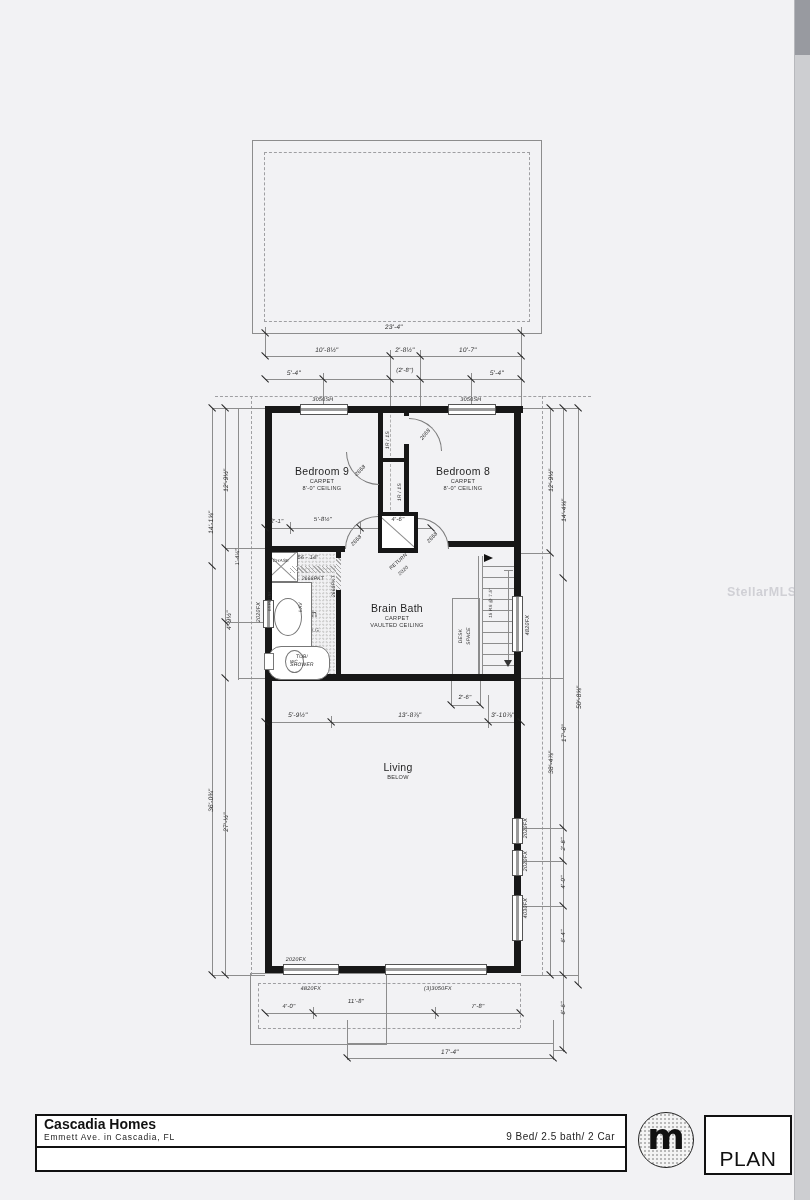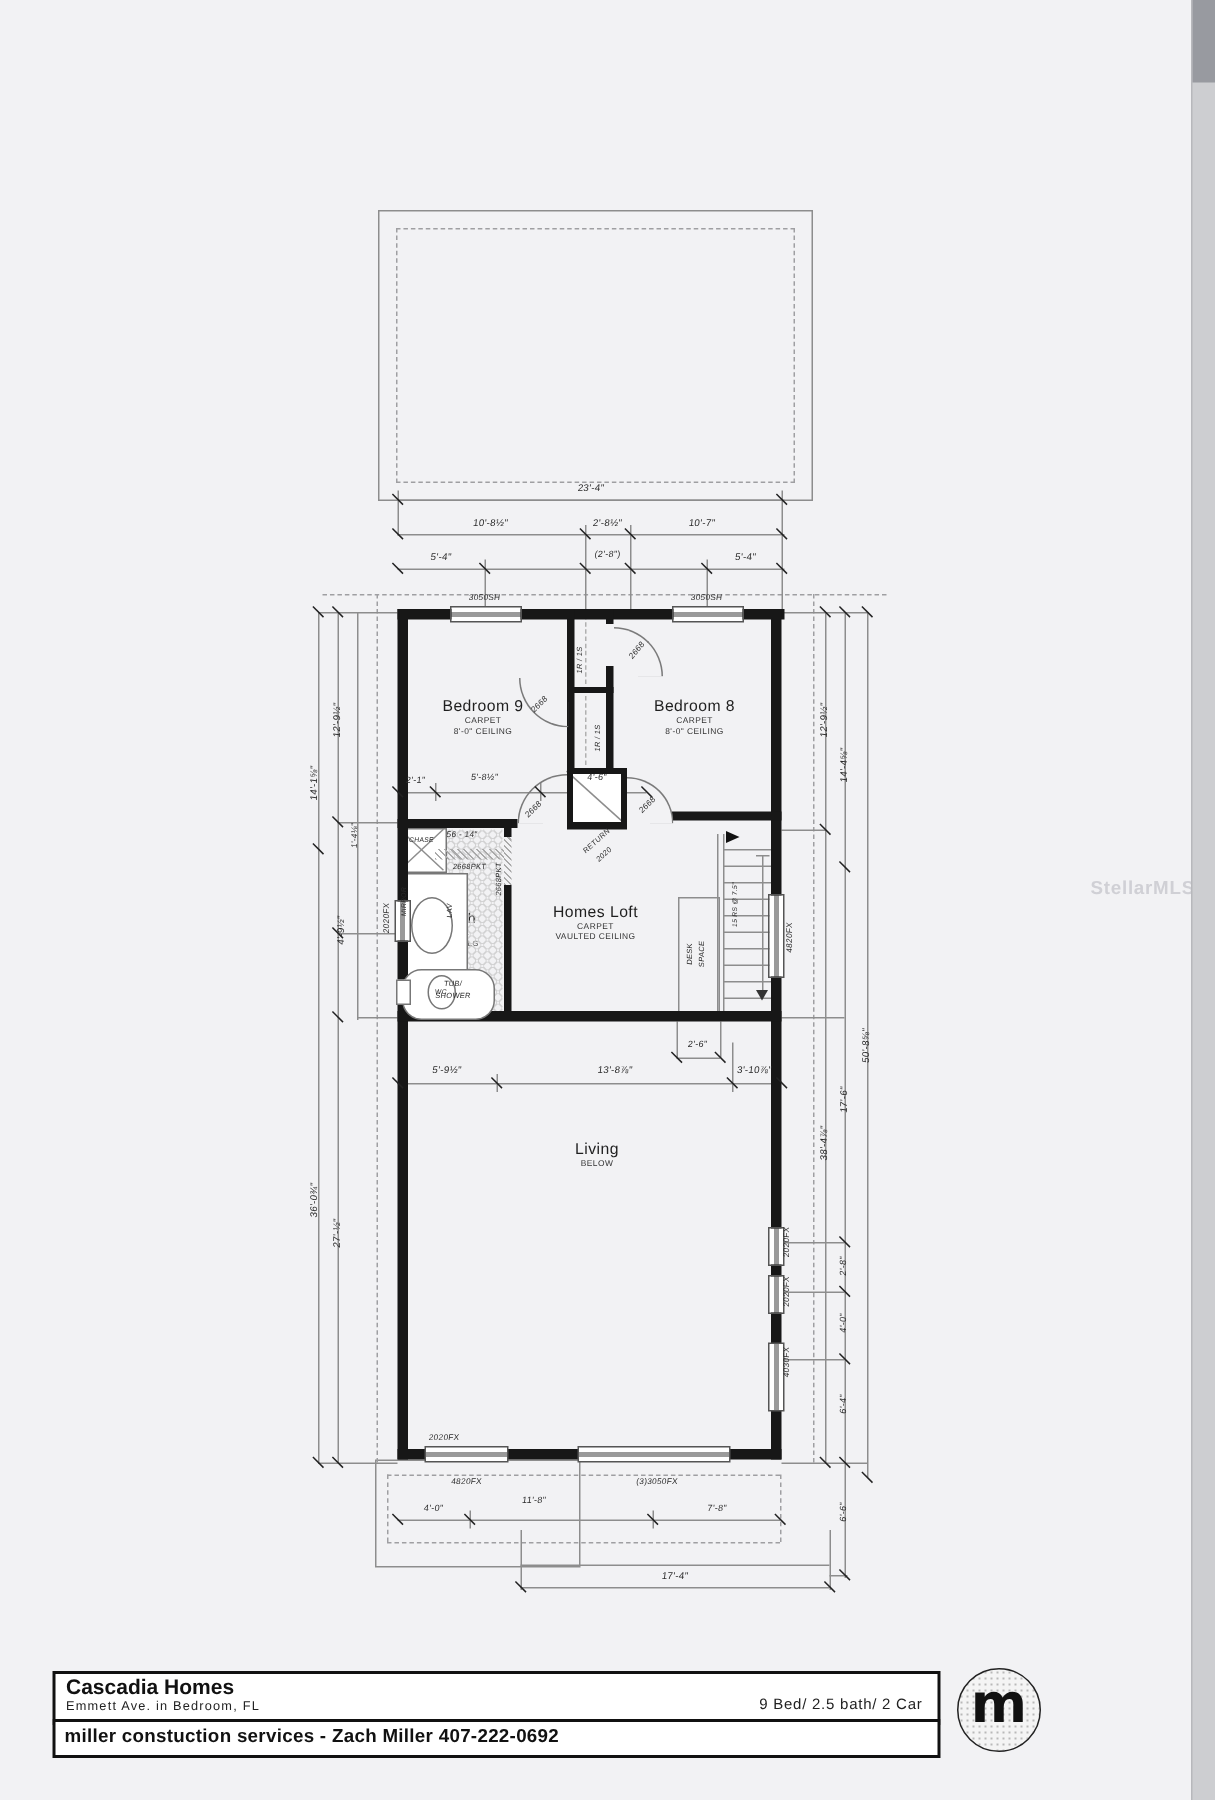--- a/index.html
+++ b/index.html
@@ -70,21 +70,21 @@
       <div class="rname">Bedroom 8</div>
       <div class="rsub">CARPET</div>
       <div class="rsub">8'-0" CEILING</div>
     </div>
     <div class="room" style="left:307px;top:620px;">
       <div class="rname" style="font-size:9.5px;">Bath</div>
       <div class="rsub" style="font-size:5px;">TILE</div>
       <div class="rsub" style="font-size:5px;">8'-0" CLG</div>
     </div>
     <div class="room" style="left:397px;top:615px;">
-      <div class="rname">Homes Loft</div>
+      <div class="rname">Brain Bath</div>
       <div class="rsub">CARPET</div>
       <div class="rsub">VAULTED CEILING</div>
     </div>
     <div class="room" style="left:398px;top:770px;">
       <div class="rname">Living</div>
       <div class="rsub">BELOW</div>
     </div>
   <div class="tile" style="left: 269px; top: 553px; width: 66px; height: 124px;"></div>
       <div class="rect" style="left: 252px; top: 140px; width: 288px; height: 192px;"></div>
       <div class="rect" style="left: 452px; top: 598px; width: 26px; height: 80px;"></div>
@@ -313,22 +313,24 @@
       <div class="lbl" style="left: 356px; top: 1001px; font-size: 6px;">11'-8"</div>
       <div class="lbl" style="left: 478px; top: 1006px; font-size: 6px;">7'-8"</div>
       <div class="lbl" style="left: 450px; top: 1051px;">17'-4"</div>
     </div>
 
   <div id="watermark">StellarMLS</div>
 
   <div class="tbbox" style="left:35px;top:1114px;width:588px;height:32px;"></div>
   <div class="tbbox" style="left:35px;top:1146px;width:588px;height:22px;"></div>
   <div id="tb-company">Cascadia Homes</div>
-  <div id="tb-address">Emmett Ave. in Bedroom, FL</div>
+  <div id="tb-address">Emmett Ave. in Cascadia, FL</div>
   <div id="tb-specs">9 Bed/ 2.5 bath/ 2 Car</div>
-  <div id="tb-contractor">miller constuction services - Zach Miller 407-222-0692</div>
   <div id="tb-logo">
     <span>m</span>
   </div>
+  <div id="tb-plan">
+    <span>PLAN</span>
+  </div>
 
   <div id="sb-track"></div>
   <div id="sb-thumb"></div>
 </div>
 
 </body></html>

